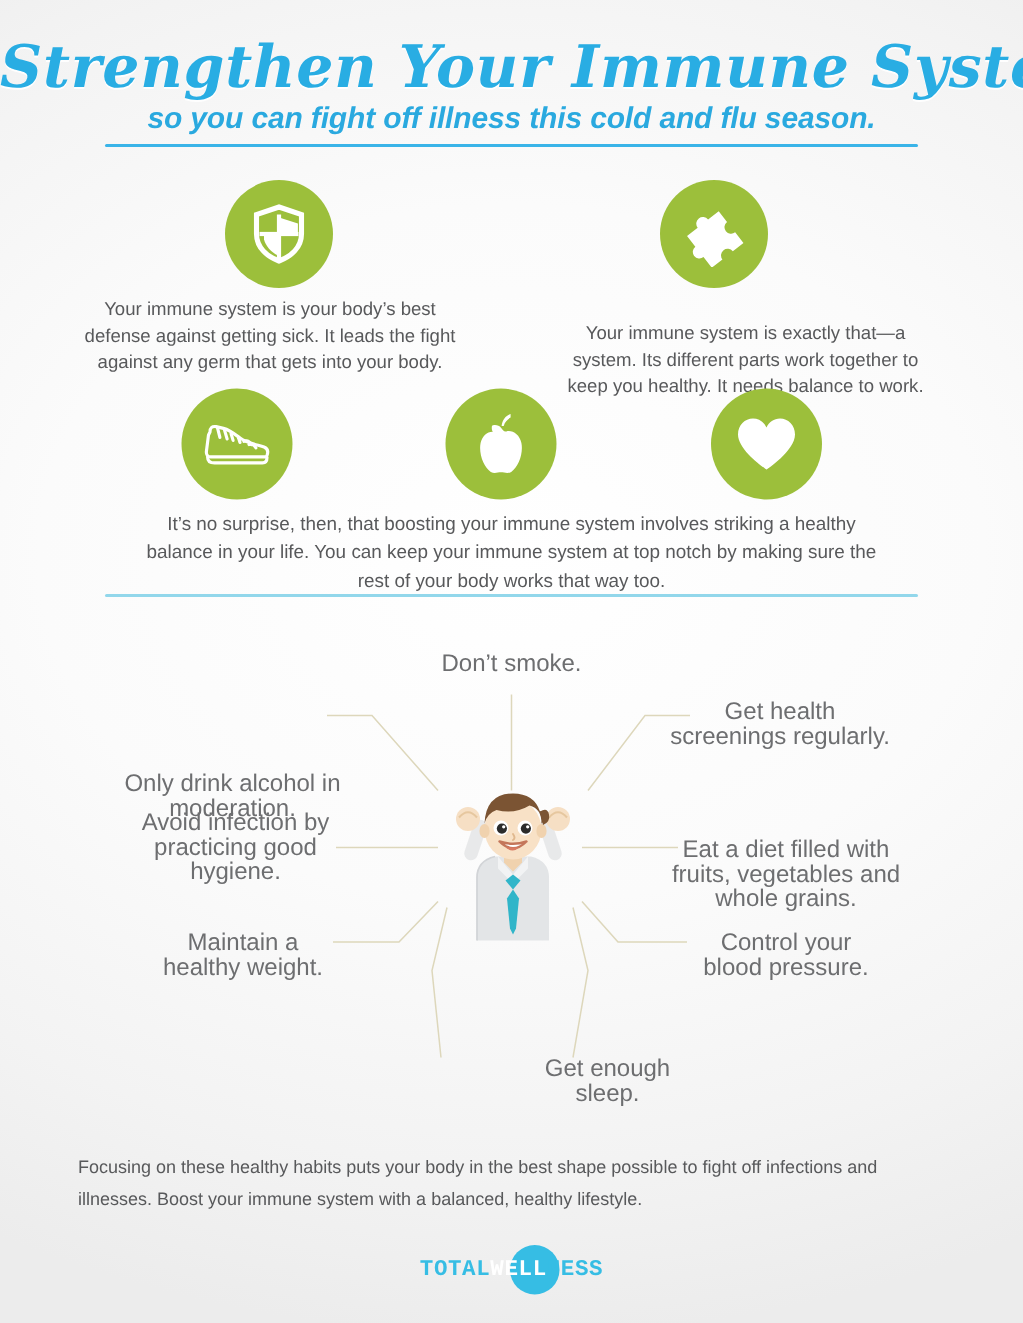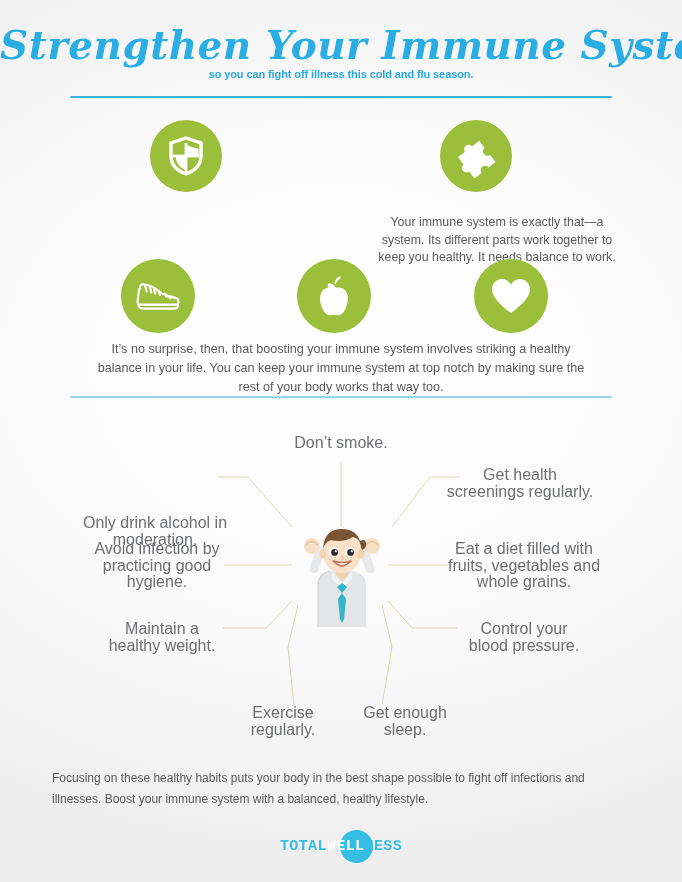--- a/index.html
+++ b/index.html
@@ -25,24 +25,25 @@
     font-weight:bold;
     font-size:39px;
     letter-spacing:.5px;
     color:#29ade3;
     text-shadow:0 1px 0 rgba(255,255,255,.9);
     white-space:nowrap;
   }
   .subtitle{
     position:absolute;left:0;right:0;top:68px;
     text-align:center;
-    font-size:11px;
+    font-size:20px;
     font-weight:600;
     color:#2aa9df;
     letter-spacing:-.1px;
+    font-style:italic;
   }
   .divider{
     position:absolute;left:70px;right:70px;height:2px;
     background:#3ab4e8;
     border-radius:2px;
   }
   .divider.d1{top:96px;}
   .divider.d2{top:396px;background:#7fd0e8;height:2px;opacity:.85;}
 
   
@@ -137,20 +138,21 @@
 
   <div class="circle" style="left:440px;top:120px;width:72px;height:72px;">
     <svg width="44" height="44" viewBox="0 0 44 44" aria-hidden="true">
       <g transform="rotate(-38 22 22)">
         <path d="M7 12 h9 a4.4 4.4 0 1 1 8.8 0 h9 v9 a4.4 4.4 0 1 0 0 8.8 v9 h-9
                  a4.4 4.4 0 1 0 -8.8 0 h-9 v-9 a4.4 4.4 0 1 1 0 -8.8 z" fill="#ffffff"></path>
       </g>
     </svg>
   </div>
 
+  <div class="blurb" style="left:55px;top:198px;width:250px;">Your immune system is your body’s best defense against getting sick. It leads the fight against any germ that gets into your body.</div>
   <div class="blurb" style="left:368px;top:214px;width:258px;">Your immune system is exactly that—a system. Its different parts work together to keep you healthy. It needs balance to work.</div>
 
   <div class="circle" style="left:121px;top:259px;width:74px;height:74px;">
     <svg width="46" height="34" viewBox="0 0 46 34" aria-hidden="true">
       <g fill="none" stroke="#ffffff" stroke-width="2.1" stroke-linejoin="round" stroke-linecap="round">
         <path d="M5 9 C5 6 6.5 5 9 5.4 L14 6.6 C18 7.6 21 10 25 13 C30 16.6 37 17.6 41 19
                  C43.4 19.9 43.8 22 43.2 24 L42.6 25.6 L5.4 25.6 C3.4 25.6 2.4 24 2.6 22 L4 11 Z"></path>
         <path d="M3.4 25.6 C3.4 28.4 5 29.6 8 29.6 L40 29.6 C42 29.6 43 28.2 43 26"></path>
         <path d="M10 6.2 L11.6 12.6"></path>
         <path d="M14.6 7.4 L16.4 13.6"></path>
@@ -247,27 +249,26 @@
       <path d="M46 33 q2 3 0 4" stroke="#e0b88e" stroke-width="1.3" fill="none" stroke-linecap="round"></path>
 
       <path d="M37 38 q9 9 18 0 q-9 3 -18 0 z" fill="#ffffff" stroke="#c4765a" stroke-width="1.6" stroke-linejoin="round"></path>
       <path d="M41 42 q5 4 9 0" fill="#d97b63"></path>
     </svg>
 
     <div class="rlabel" style="left:266px;top:20px;width:150px;">Don’t smoke.</div>
 
     <div class="rlabel right" style="left:438px;top:52px;width:164px;">Get health<br>screenings regularly.</div>
 
-    <div class="rlabel right" style="left:440px;top:126px;width:168px;">Eat a diet filled with<br>fruits, vegetables and<br>whole grains.</div>
+    <div class="rlabel right" style="left:440px;top:144px;width:168px;">Eat a diet filled with<br>fruits, vegetables and<br>whole grains.</div>
 
     <div class="rlabel right" style="left:450px;top:206px;width:148px;">Control your<br>blood pressure.</div>
 
     <div class="rlabel" style="left:340px;top:290px;width:130px;">Get enough<br>sleep.</div>
 
-    <div class="rlabel" style="left:218px;top:290px;width:130px;">Exercise<br>regularly.</div>
 
     <div class="rlabel left" style="left:88px;top:206px;width:148px;">Maintain a<br>healthy weight.</div>
 
     <div class="rlabel left" style="left:78px;top:126px;width:158px;">Avoid infection by<br>practicing good<br>hygiene.</div>
 
     <div class="rlabel left" style="left:72px;top:52px;width:166px;margin-top:48px;">Only drink alcohol in<br>moderation.</div>
   </div>
 
   <div class="footer-text">Focusing on these healthy habits puts your body in the best shape possible to fight off infections and illnesses. Boost your immune system with a balanced, healthy lifestyle.</div>
 

